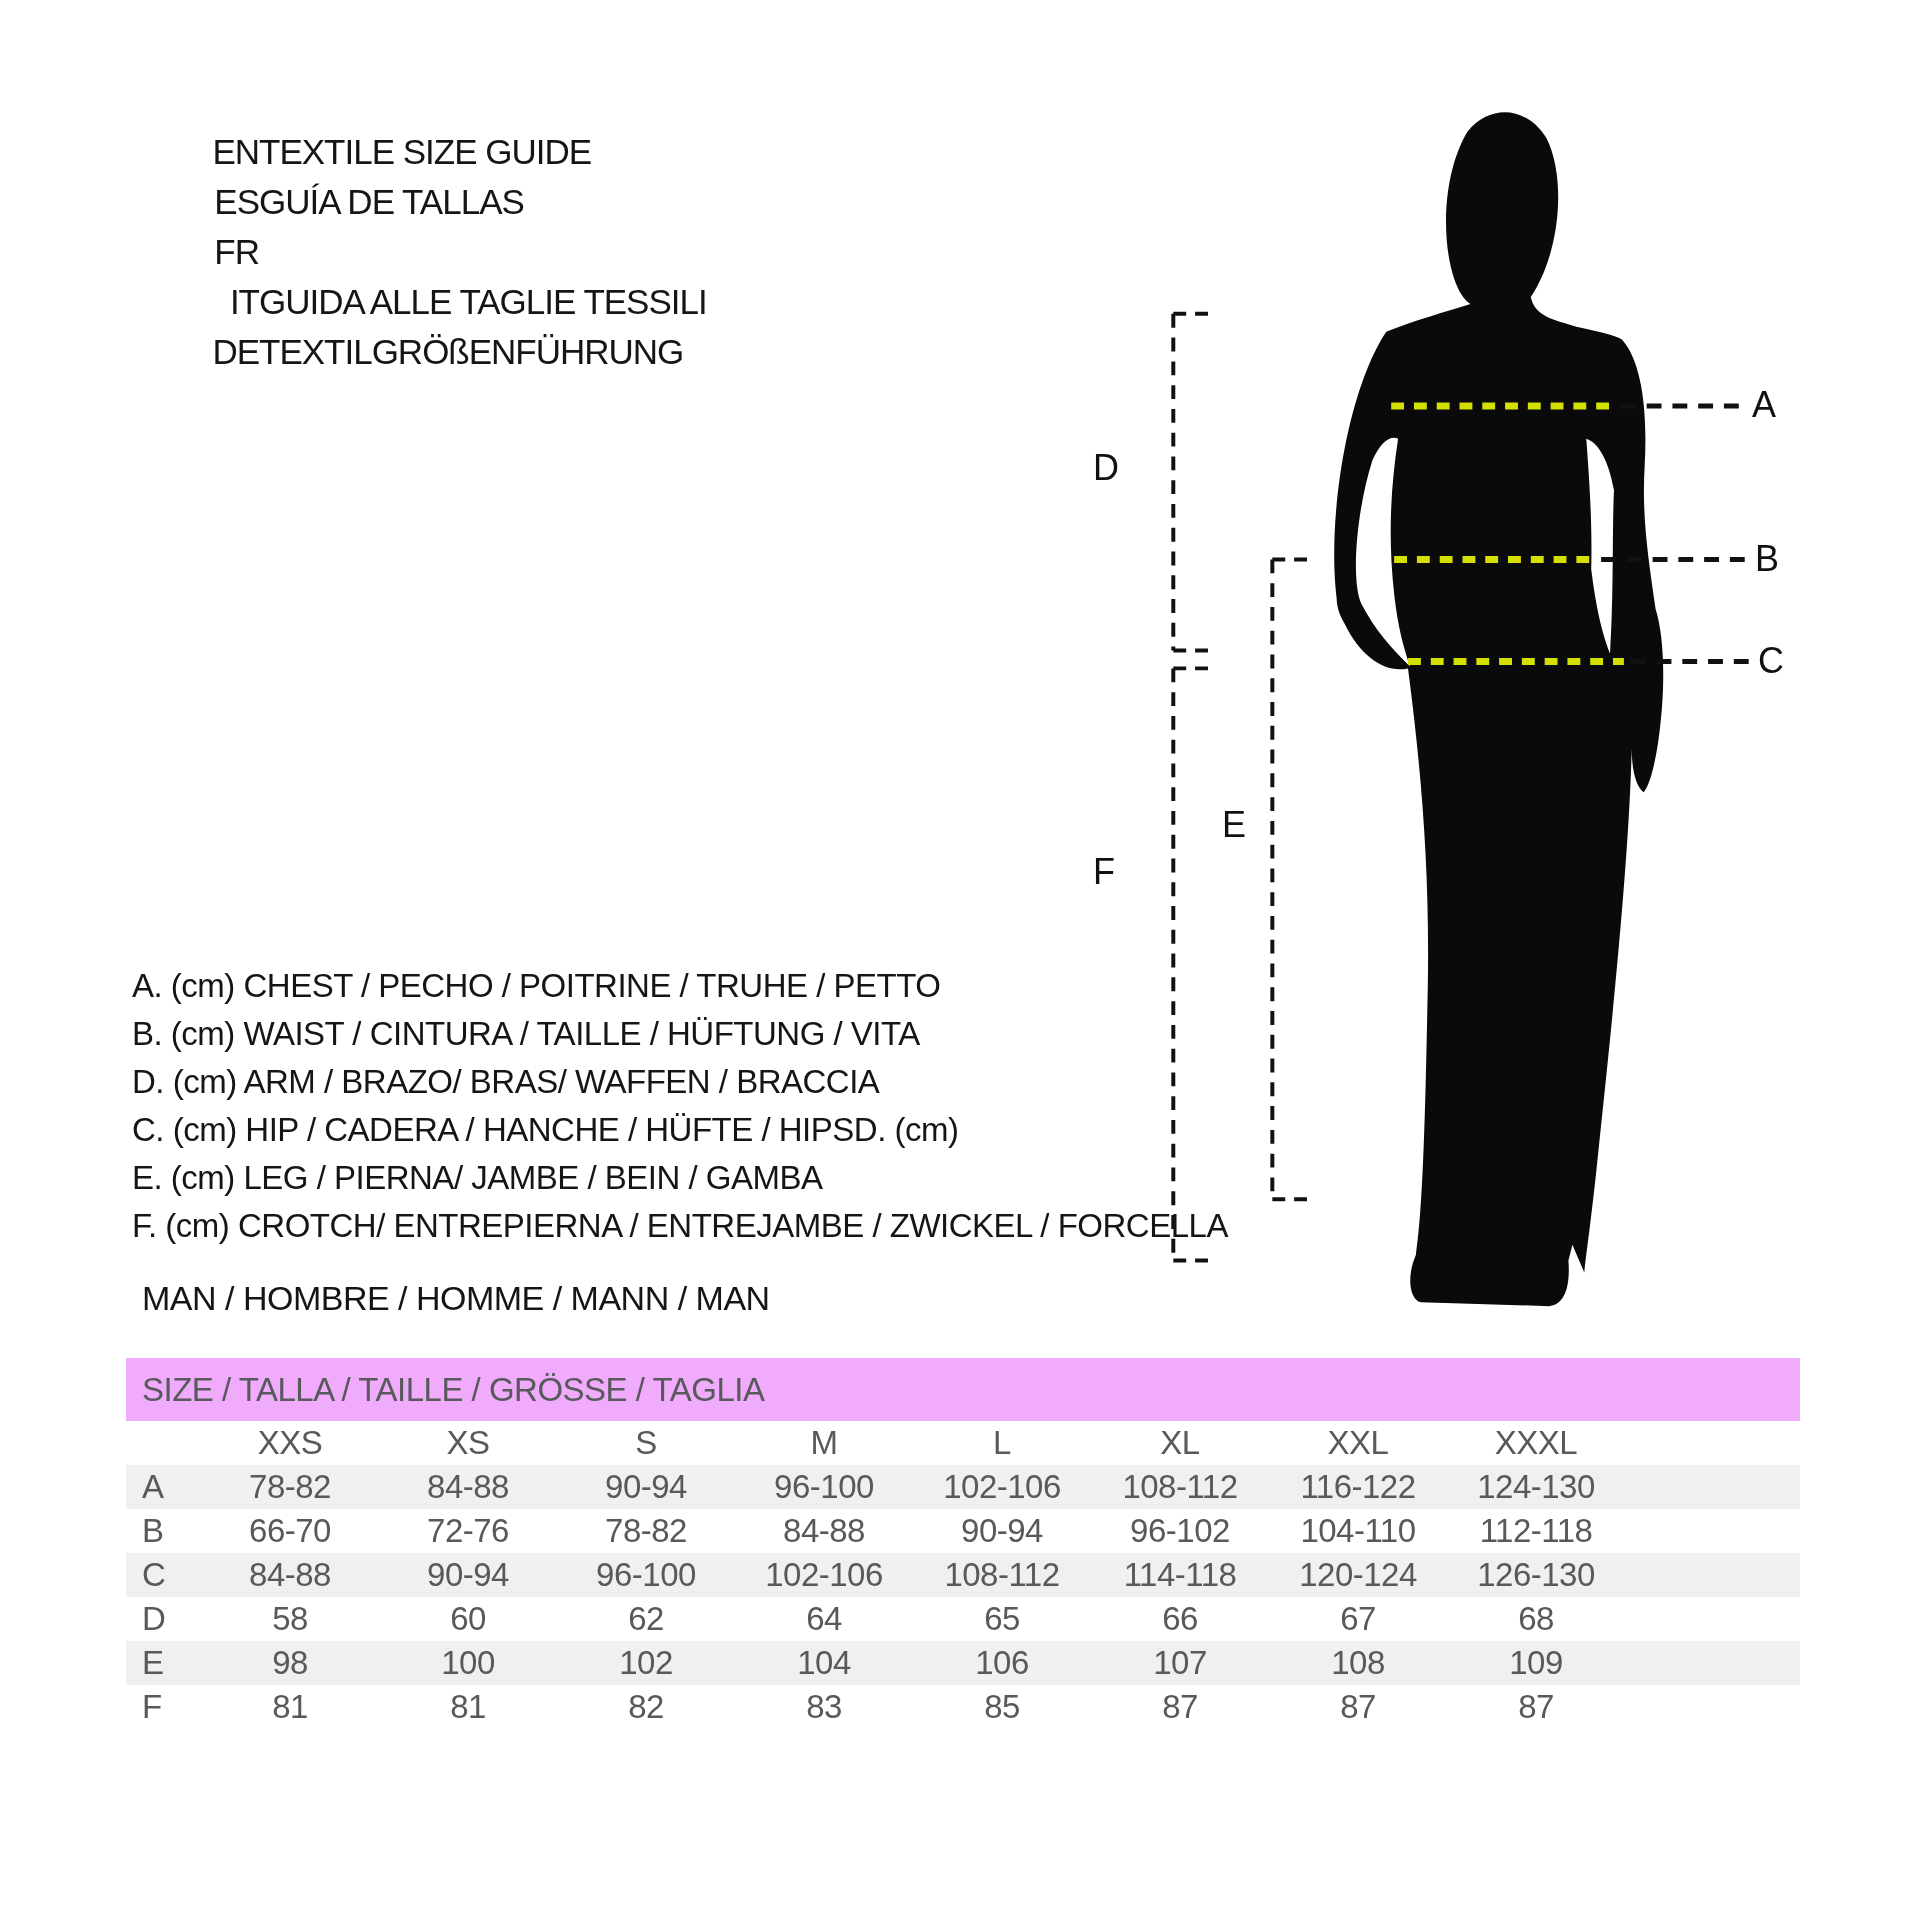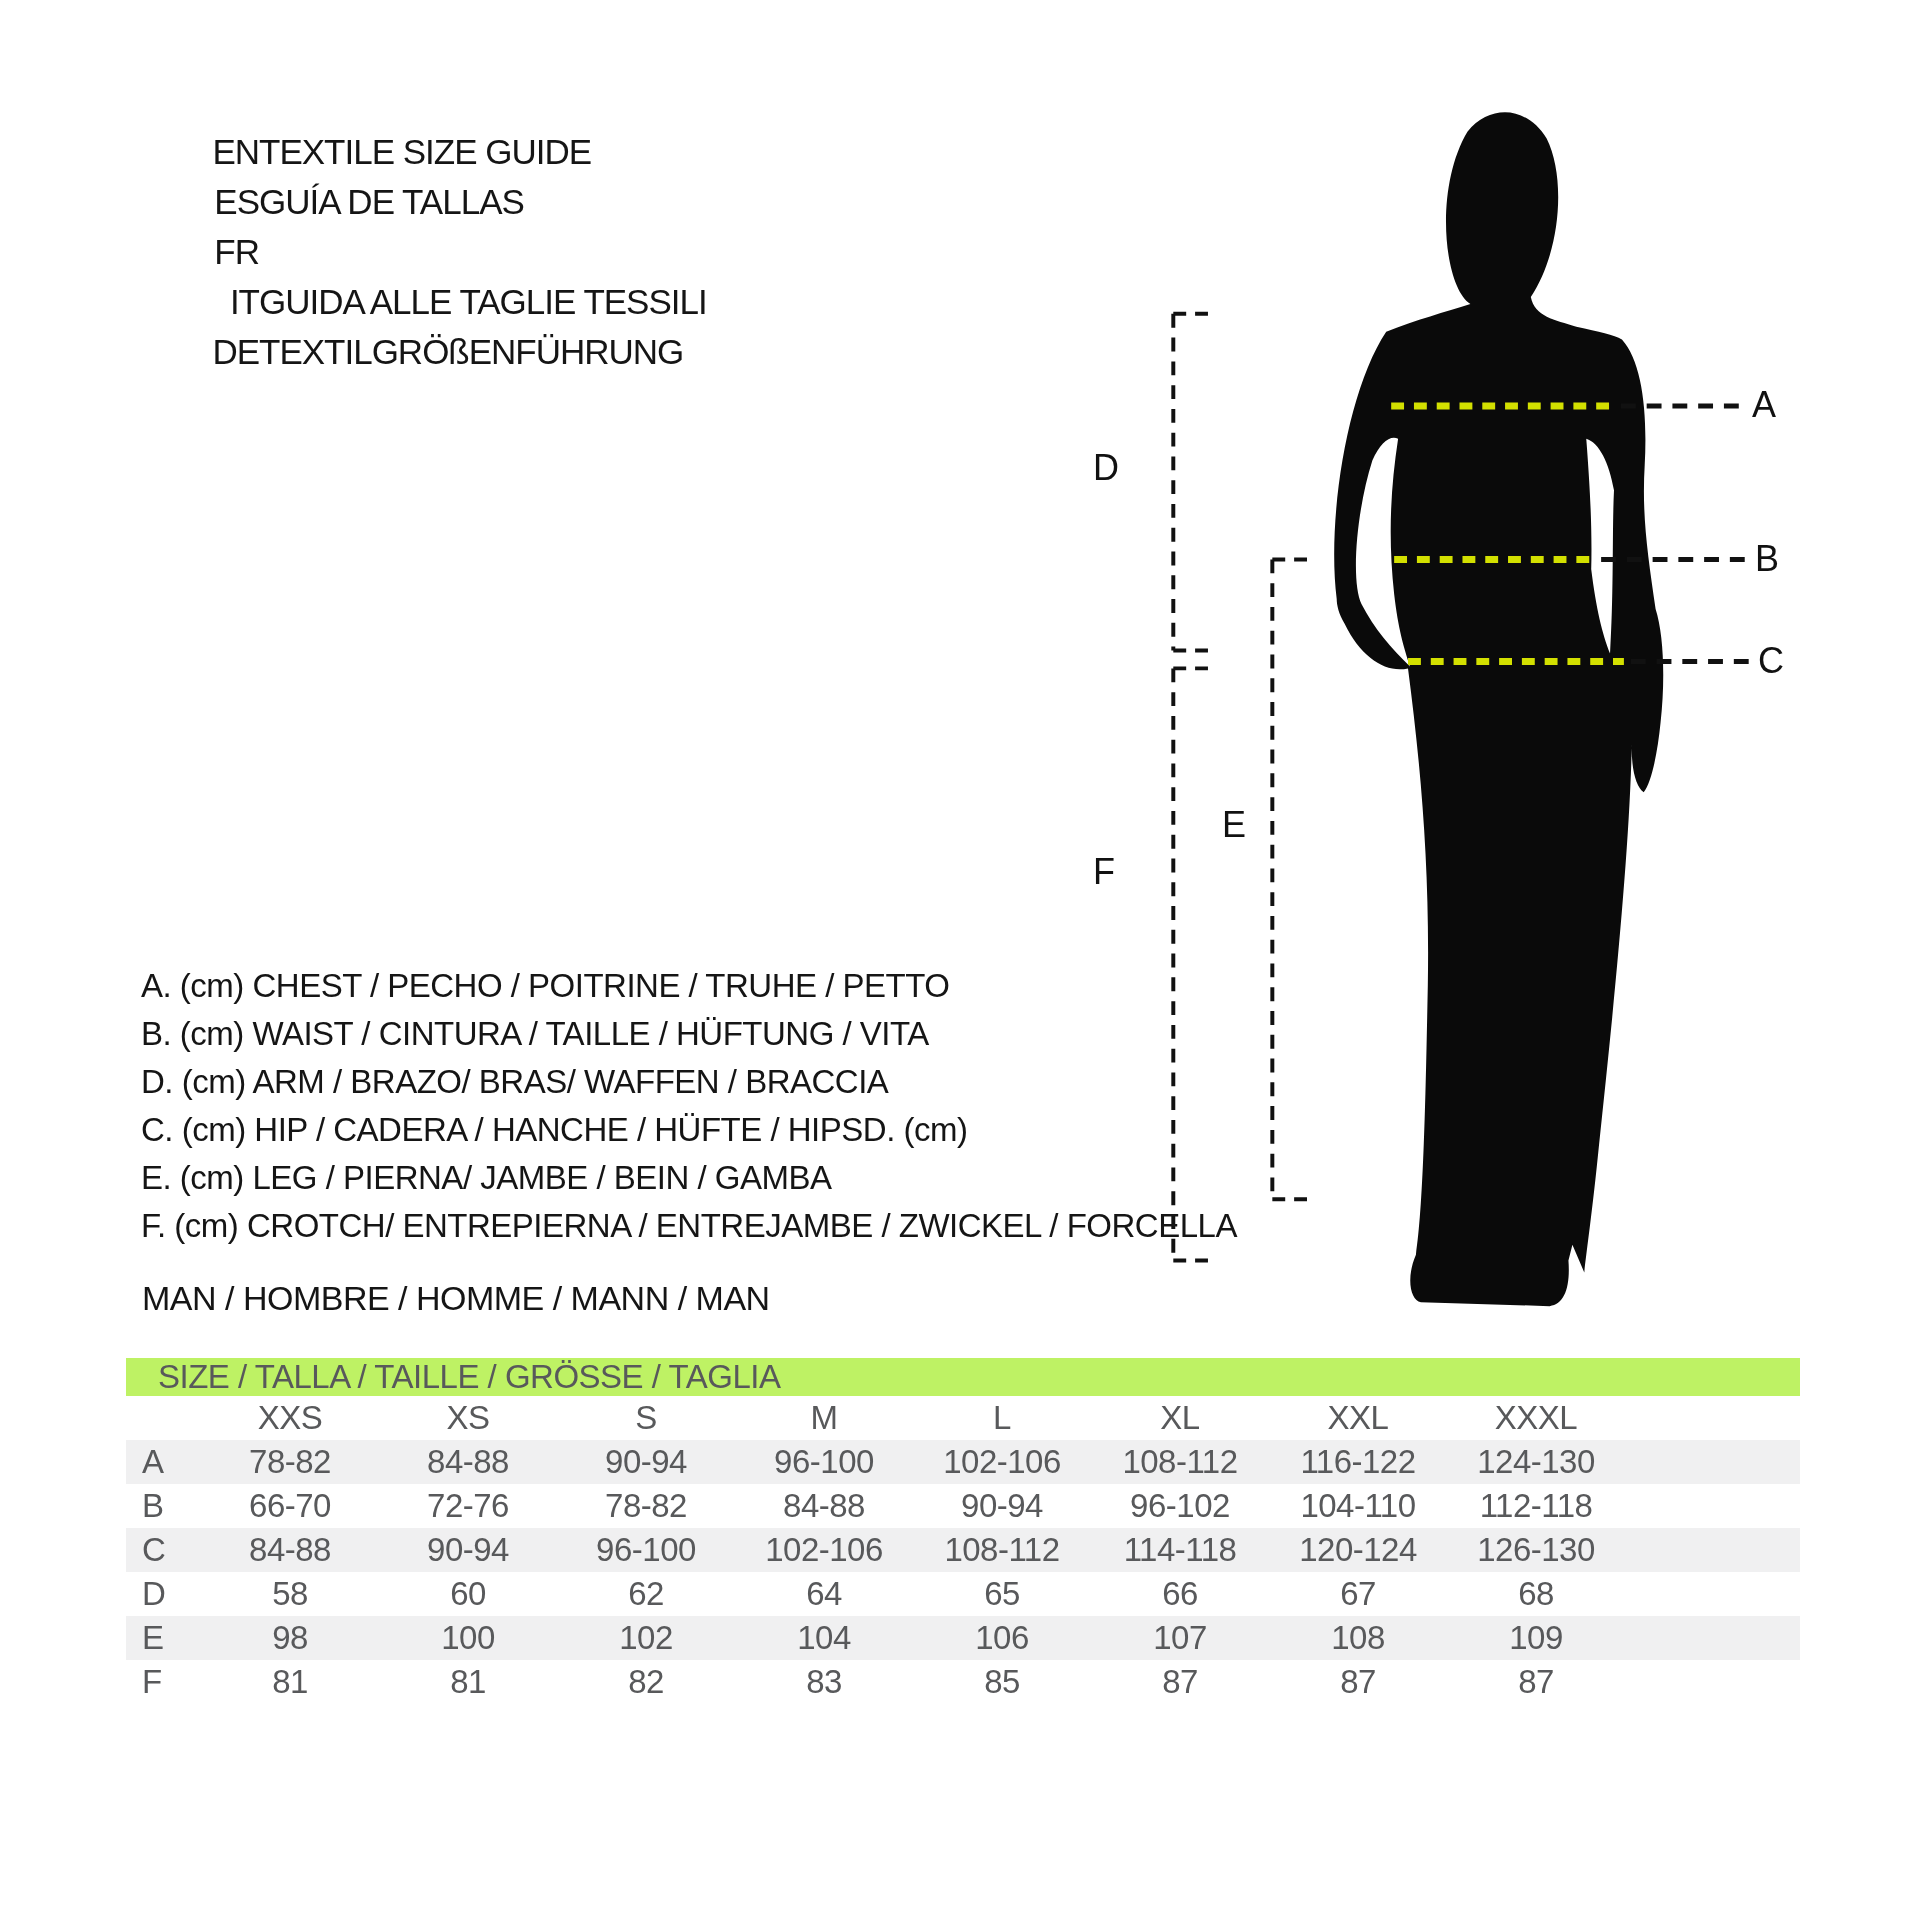--- a/index.html
+++ b/index.html
@@ -18,30 +18,30 @@
   .figure-svg { position:absolute; left:891px; top:94px; width:1036px; height:1228px; }
   .measure-label { position:absolute; font-size:36px; letter-spacing:-1px; color:#111; }
   .ml-a { left:1752px; top:384px; }
   .ml-b { left:1755px; top:538px; }
   .ml-c { left:1758px; top:640px; }
   .ml-d { left:1093px; top:447px; }
   .ml-e { left:1222px; top:804px; }
   .ml-f { left:1093px; top:851px; }
 
   
-  .legend { position:absolute; left:141px; top:962px; }
+  .legend { position:absolute; left:132px; top:962px; }
   .legend-row { height:48px; display:flex; align-items:center; font-size:33px; letter-spacing:-0.5px; white-space:nowrap; }
 
   .category-line { position:absolute; left:142px; top:1279px; font-size:34px; letter-spacing:-0.5px; }
 
   
   .size-table { position:absolute; left:126px; top:1358px; width:1674px; }
   .st-header {
-    height:38px; background:#bef264; color:#58595b; font-size:33px;
-    display:flex; align-items:center; padding-left:32px; box-sizing:border-box;
+    height:63px; background:#f0abfc; color:#58595b; font-size:33px;
+    display:flex; align-items:center; padding-left:16px; box-sizing:border-box;
     letter-spacing:-0.5px;
   }
   .st-row {
     display:grid; grid-template-columns:75px repeat(8,178px) 1fr;
     height:44px; align-items:center;
   }
   .st-row.stripe { background:#f0f0f1; }
   .st-label { padding-left:16px; font-size:33px; color:#58595b; }
   .st-cell { text-align:center; font-size:33px; color:#58595b; letter-spacing:-0.5px; }
 </style>

